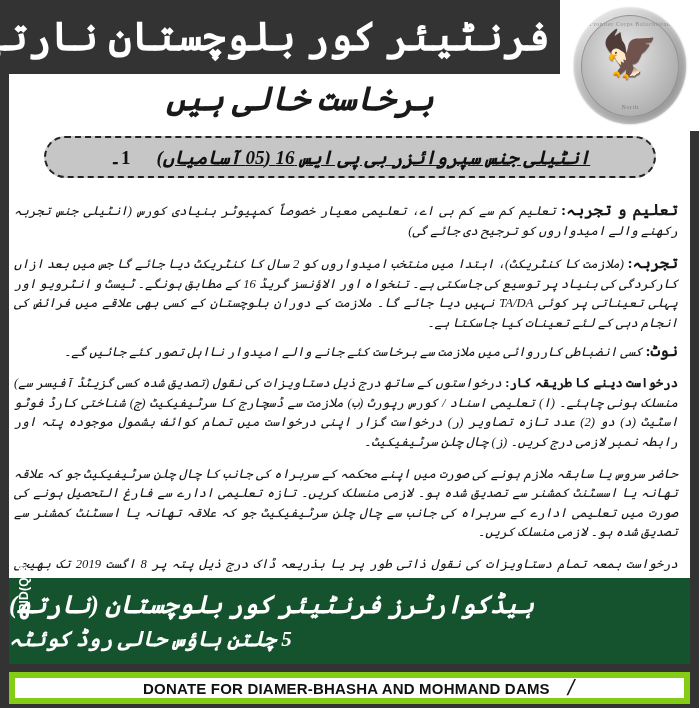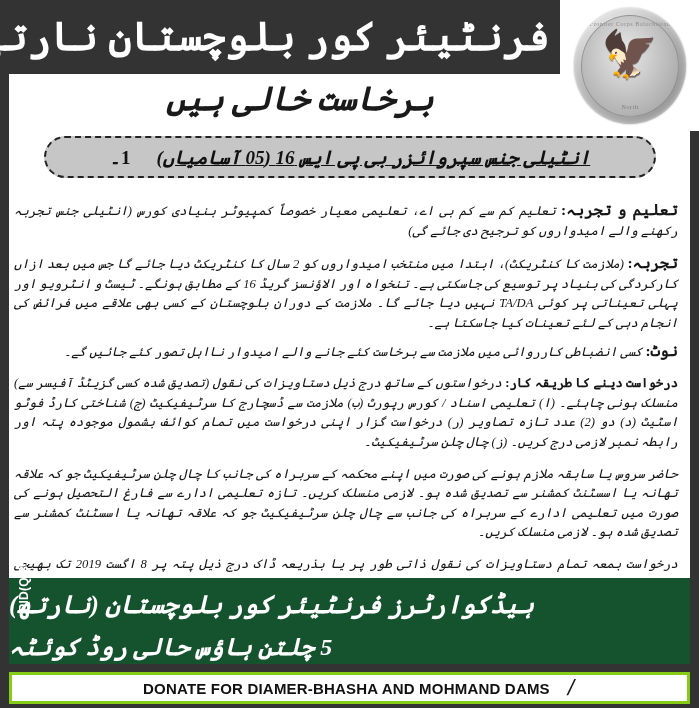--- a/index.html
+++ b/index.html
@@ -215,26 +215,25 @@
     font-weight: bold;
     font-style: italic;
     line-height: 34px;
     white-space: nowrap;
   }
   .footer-line2 {
     position: absolute;
     left: 0; right: 0;
     top: 45px;
     font-family: "Liberation Serif", serif;
-    font-size: 24px;
+    font-size: 21px;
     font-weight: bold;
     font-style: italic;
     line-height: 32px;
     white-space: nowrap;
-    margin-top: 8px;
   }
 
   
   .pid-code {
     position: absolute;
     left: -24px;
     top: 566px;
     width: 96px;
     height: 14px;
     transform: rotate(-90deg);
@@ -250,21 +249,21 @@
   }
 
   
   .slogan-bar {
     position: absolute;
     left: 9px;
     top: 672px;
     width: 681px;
     height: 32px;
     background: #ffffff;
-    border: 3px solid #84cc16;
+    border: 6px solid #84cc16;
     box-sizing: border-box;
     display: flex;
     align-items: center;
     justify-content: center;
   }
   .slogan-inner {
     display: flex;
     align-items: center;
     gap: 0;
     width: 100%;

